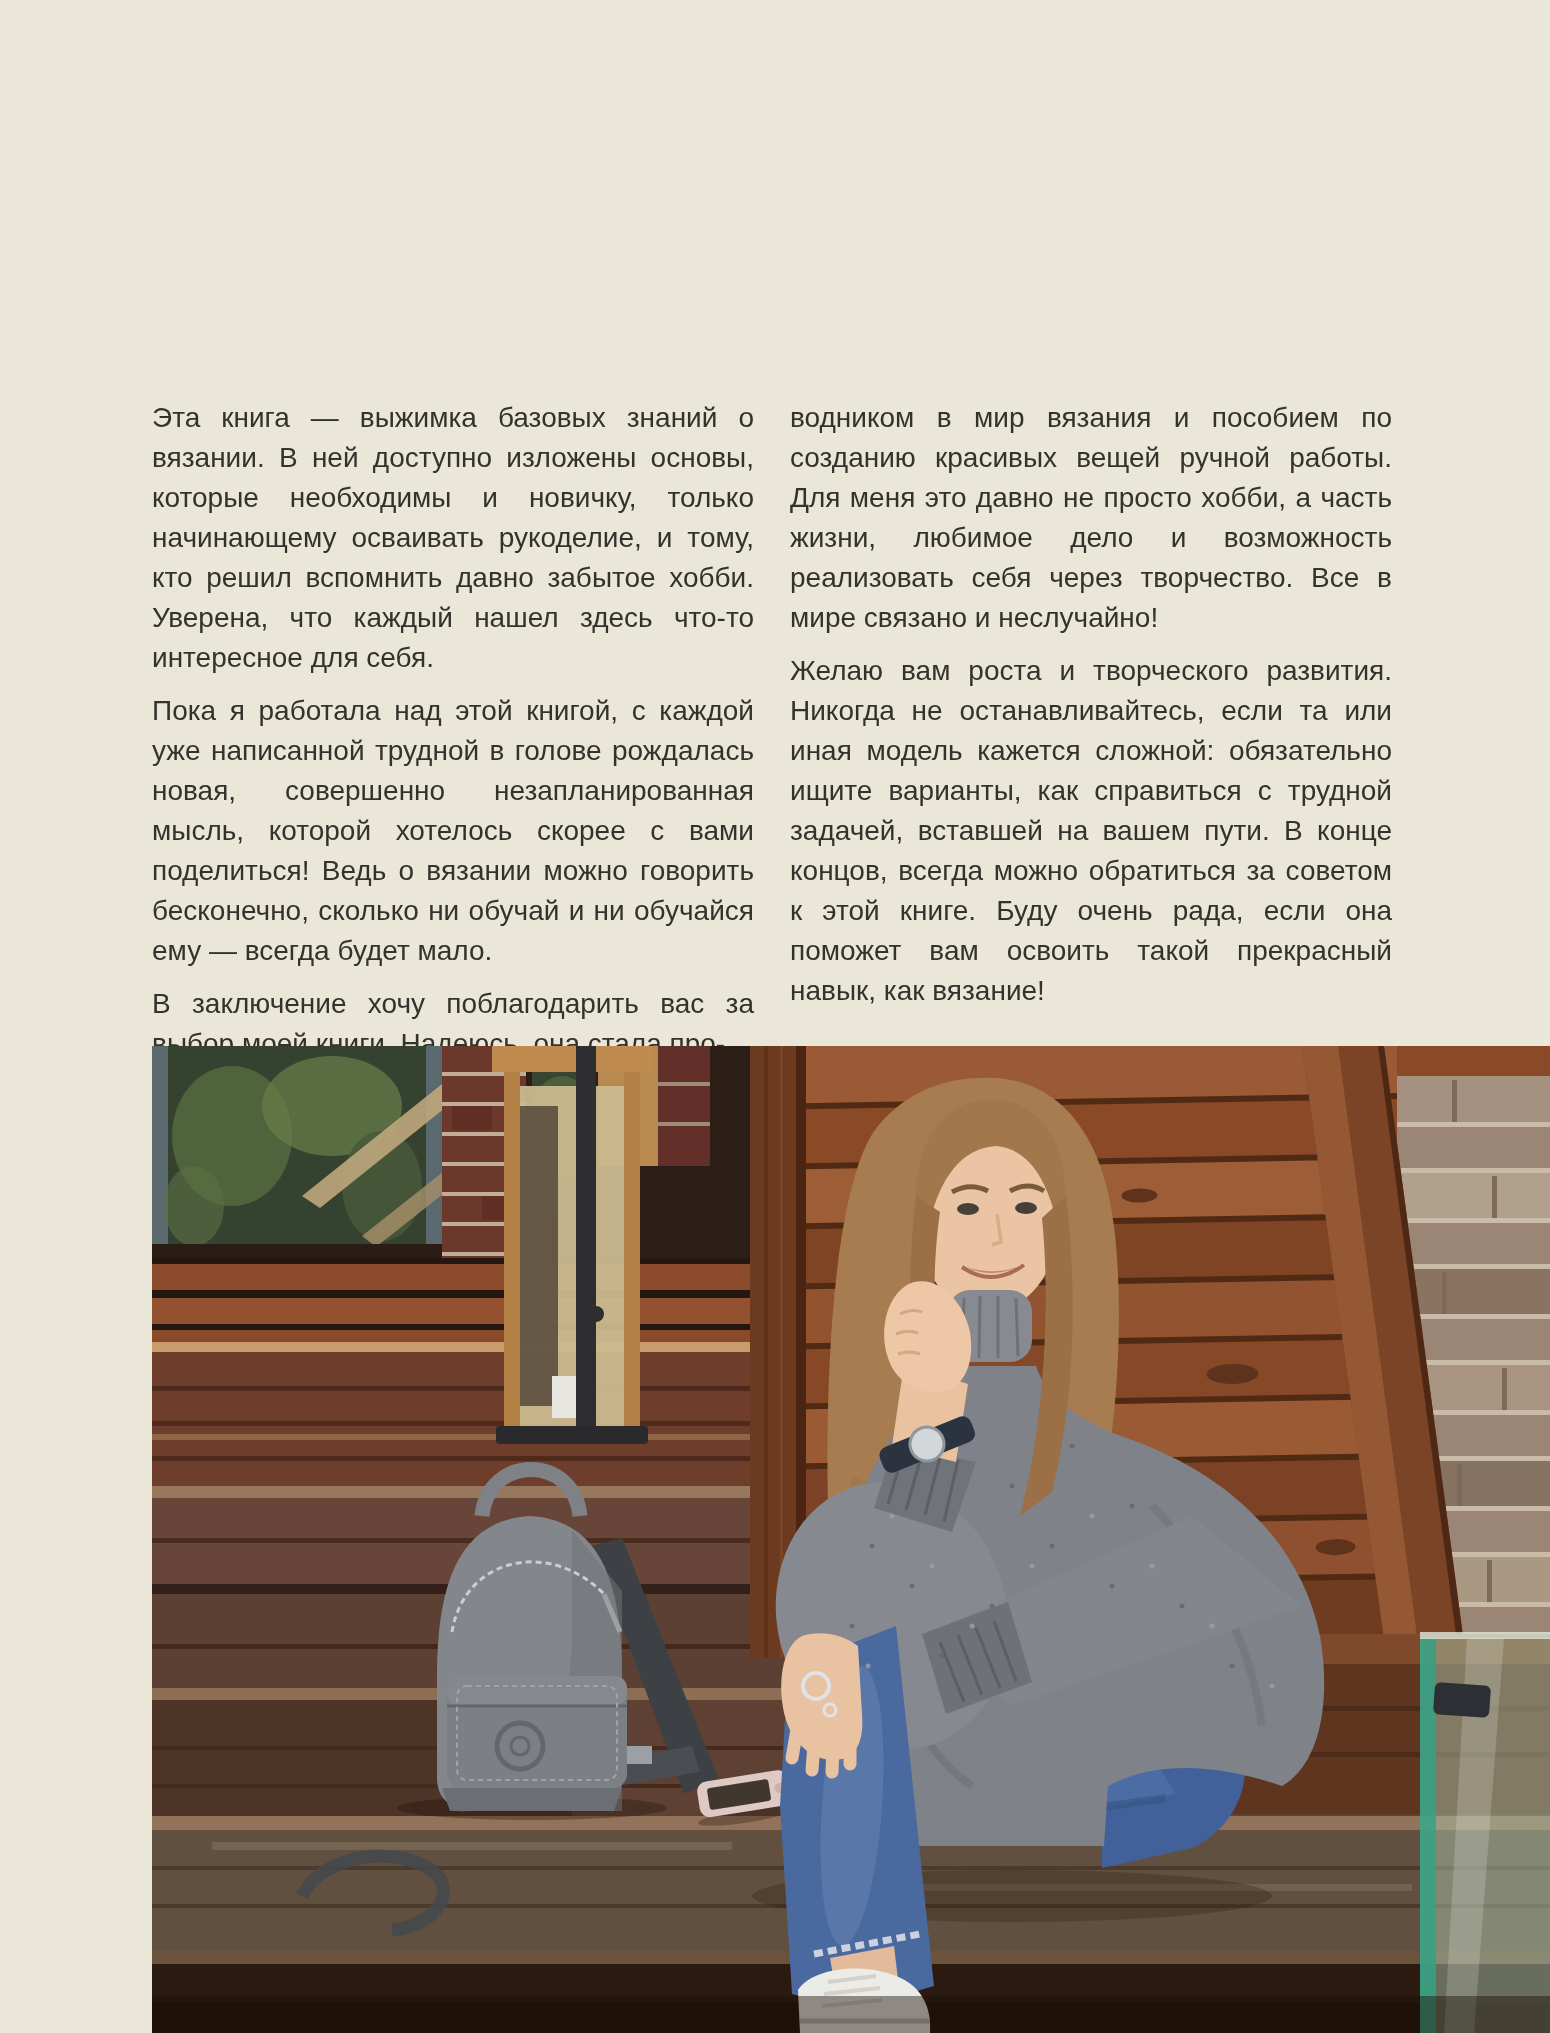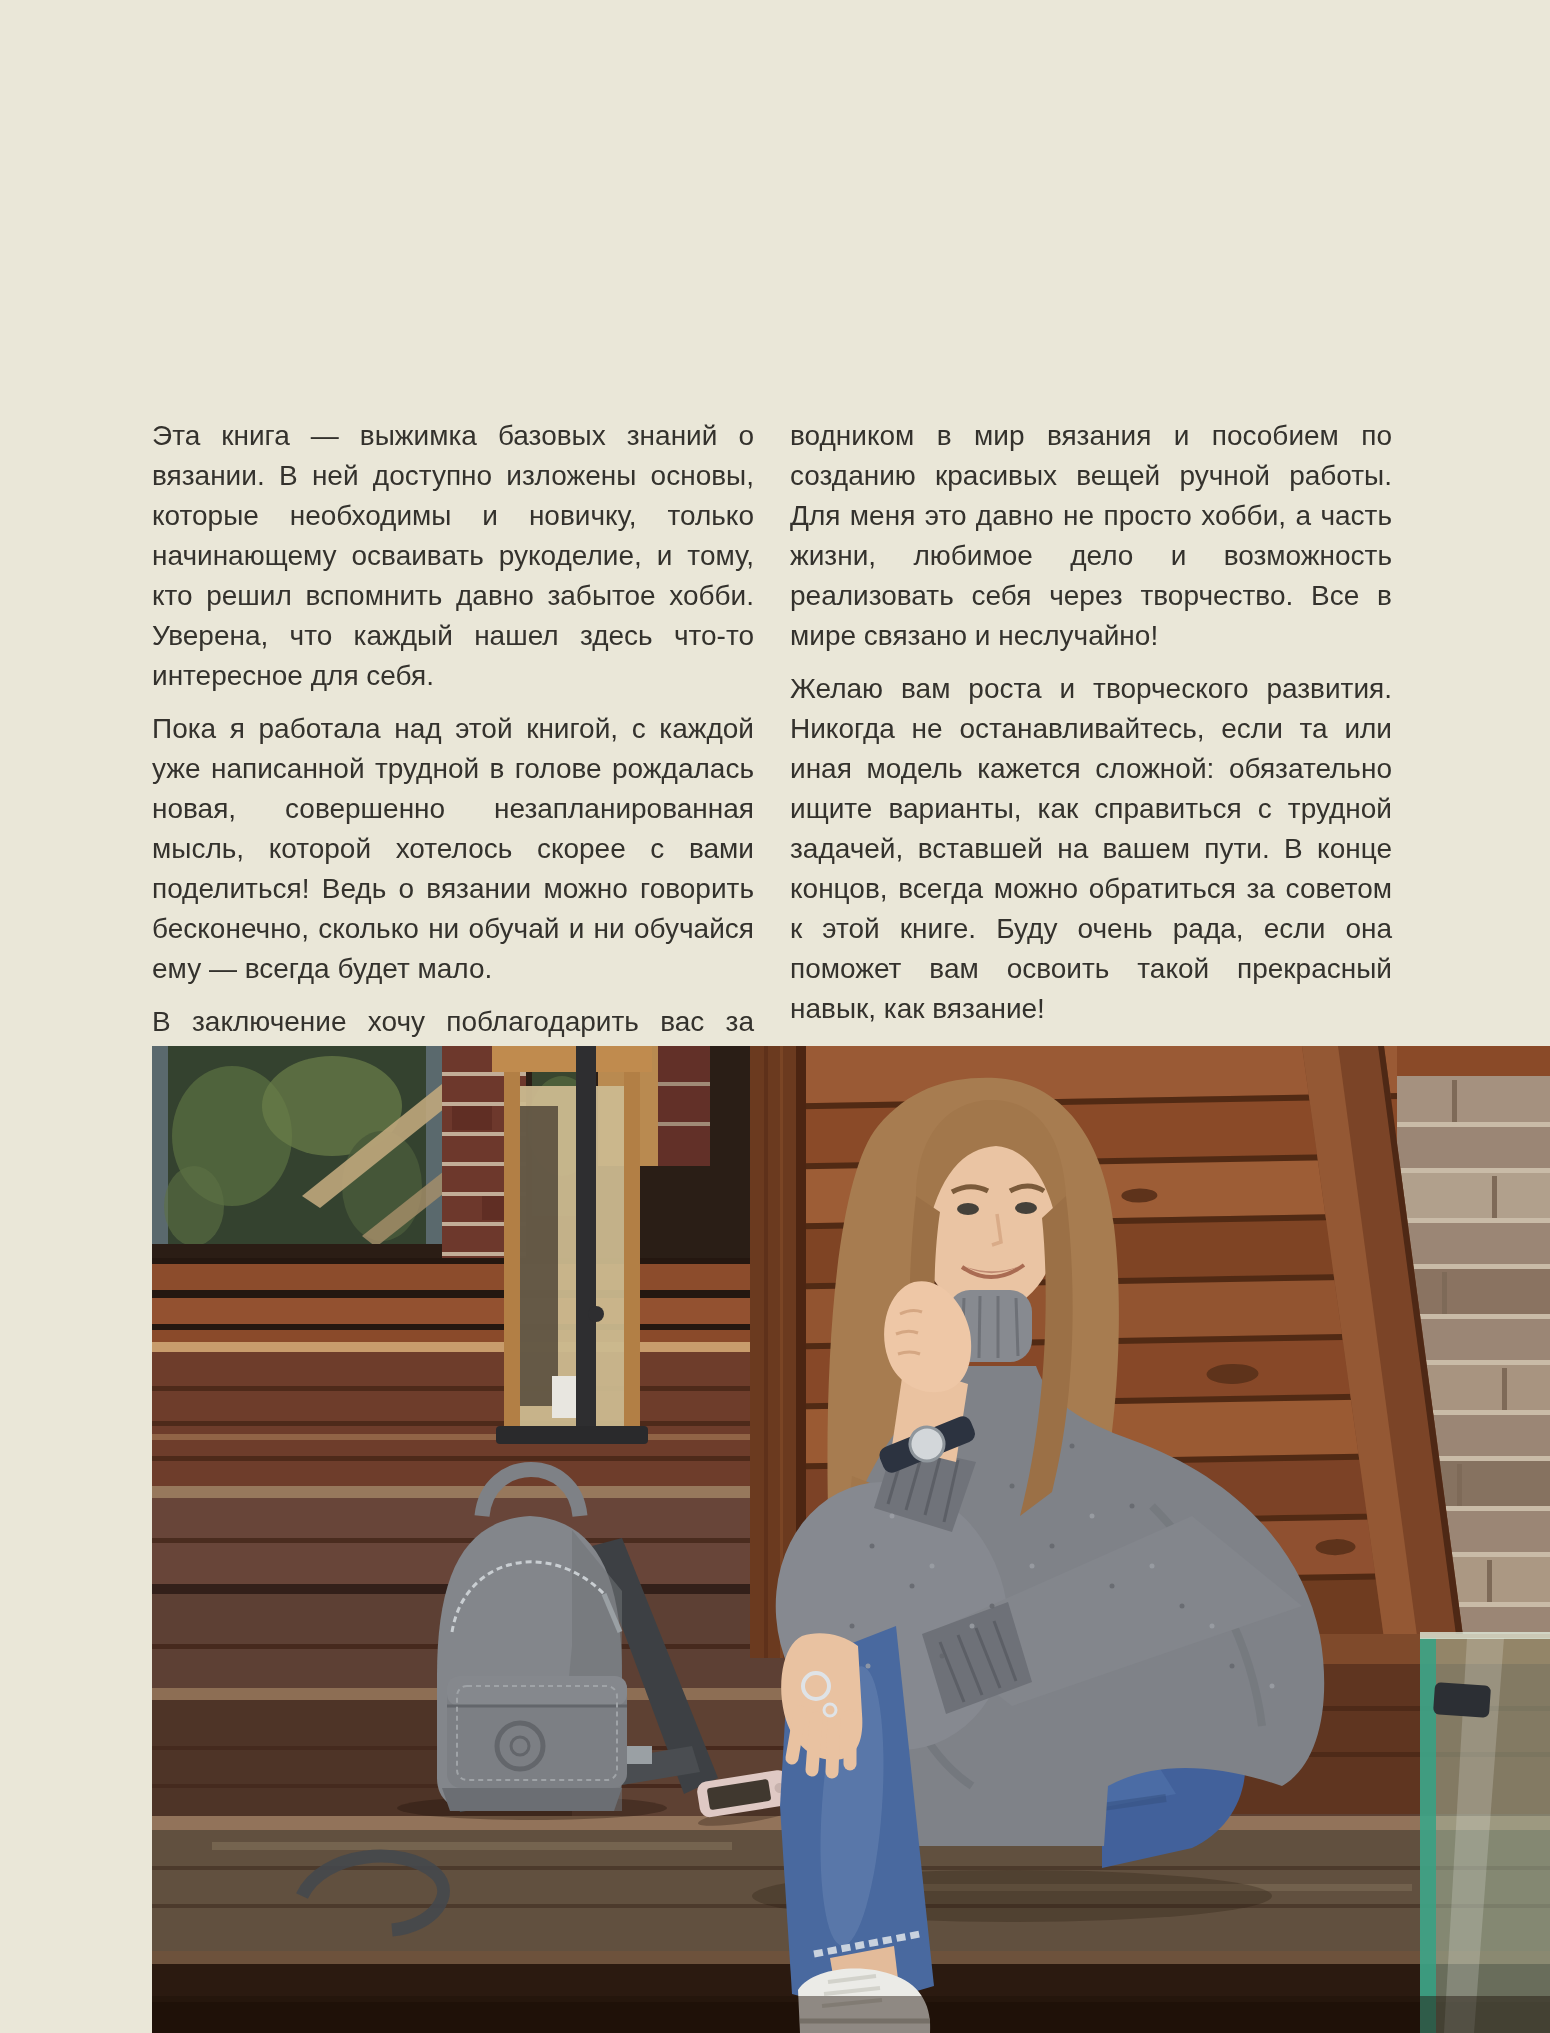--- a/index.html
+++ b/index.html
@@ -7,21 +7,21 @@
     position:relative; width:1550px; height:2033px;
     background:#eae7d8; overflow:hidden;
     font-family:"Liberation Sans", sans-serif;
   }
   .title {
     position:absolute; left:156px; top:176px; margin:0;
     font-size:76px; font-weight:400; letter-spacing:2px;
     color:#a43a5e; white-space:nowrap;
   }
   .columns {
-    position:absolute; left:152px; top:416px; width:1240px;
+    position:absolute; left:152px; top:398px; width:1240px;
     display:flex; gap:36px;
   }
   .col { width:602px; }
   .col p {
     margin:0 0 13px 0; font-size:28px; line-height:40px;
     color:#34322d; text-align:justify;
   }
   .signature {
     margin-top:36px; font-size:28px; line-height:40px;
     color:#34322d; text-align:right;
@@ -34,21 +34,21 @@
 </head>
 <body>
 
 <div class="page">
 
 
   <div class="columns">
     <div class="col">
       <p>Эта книга — выжимка базовых знаний о вязании. В ней доступно изложены основы, которые необходимы и новичку, только начинающему осваивать рукоделие, и тому, кто решил вспомнить давно забытое хобби. Уверена, что каждый нашел здесь что-то интересное для себя.</p>
       <p>Пока я работала над этой книгой, с каждой уже написанной трудной в голове рождалась новая, совершенно незапланированная мысль, которой хотелось скорее с вами поделиться! Ведь о вязании можно говорить бесконечно, сколько ни обучай и ни обучайся ему — всегда будет мало.</p>
-      <p>В заключение хочу поблагодарить вас за выбор моей книги. Надеюсь, она нашел про-</p>
+      <p>В заключение хочу поблагодарить вас за выбор моей книги. Надеюсь, она стала про-</p>
     </div>
     <div class="col">
       <p>водником в мир вязания и пособием по созданию красивых вещей ручной работы. Для меня это давно не просто хобби, а часть жизни, любимое дело и возможность реализовать себя через творчество. Все в мире связано и неслучайно!</p>
       <p>Желаю вам роста и творческого развития. Никогда не останавливайтесь, если та или иная модель кажется сложной: обязательно ищите варианты, как справиться с трудной задачей, вставшей на вашем пути. В конце концов, всегда можно обратиться за советом к этой книге. Буду очень рада, если она поможет вам освоить такой прекрасный навык, как вязание!</p>
       <div class="signature">Татьяна Одинцова</div>
     </div>
   </div>
 
   <div class="photo">
     <svg viewBox="0 0 1398 987" preserveAspectRatio="none">

